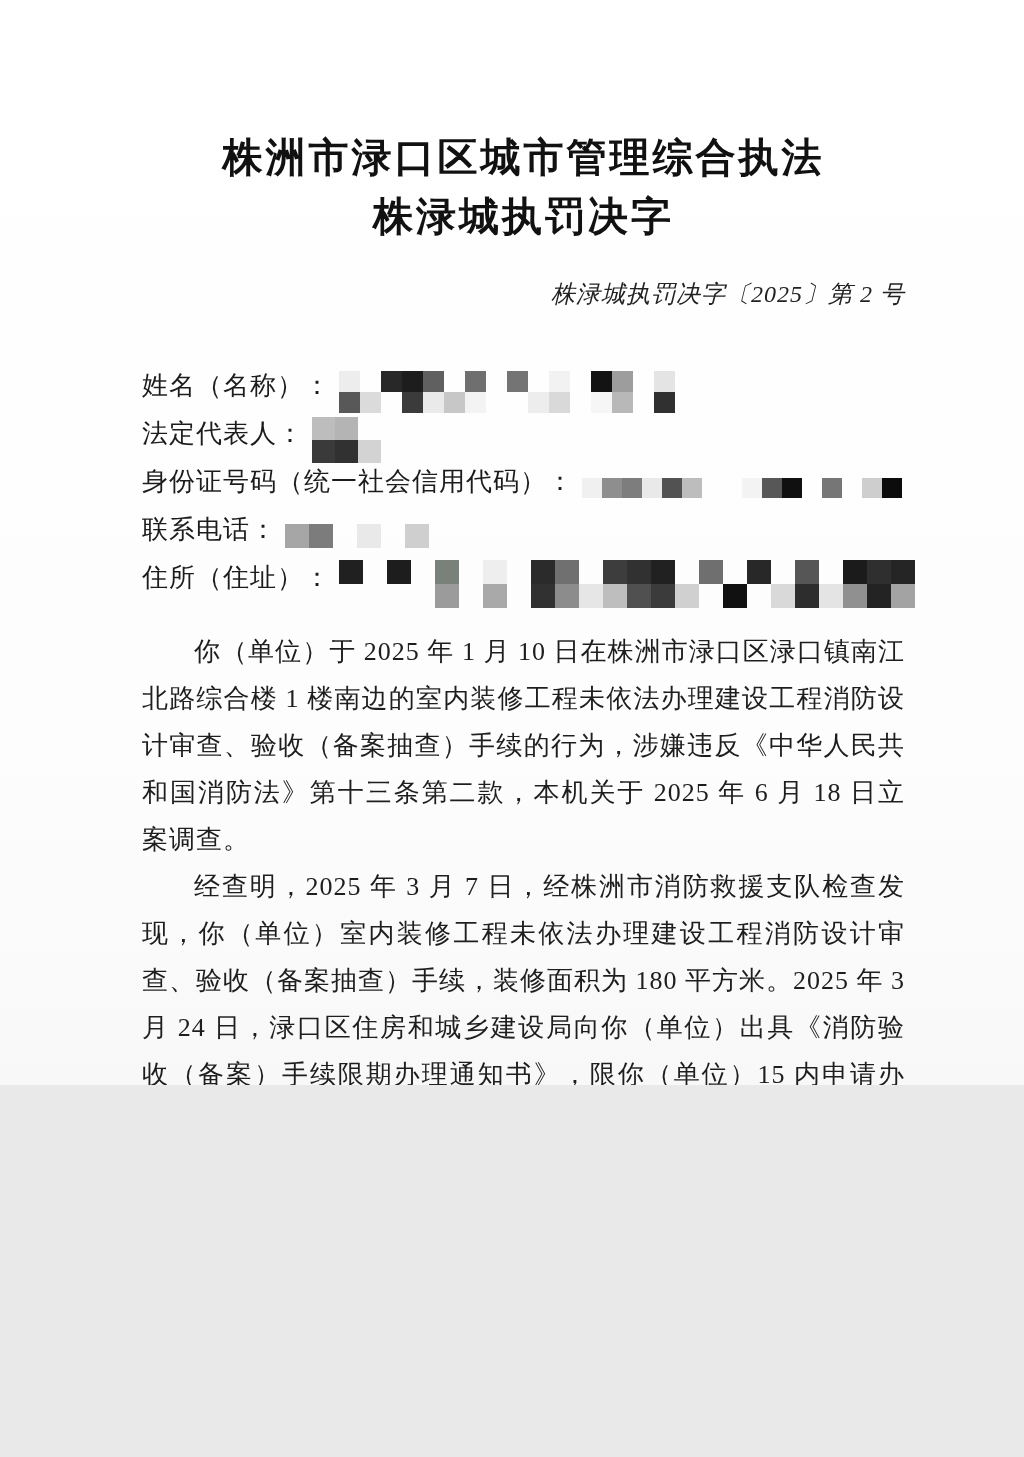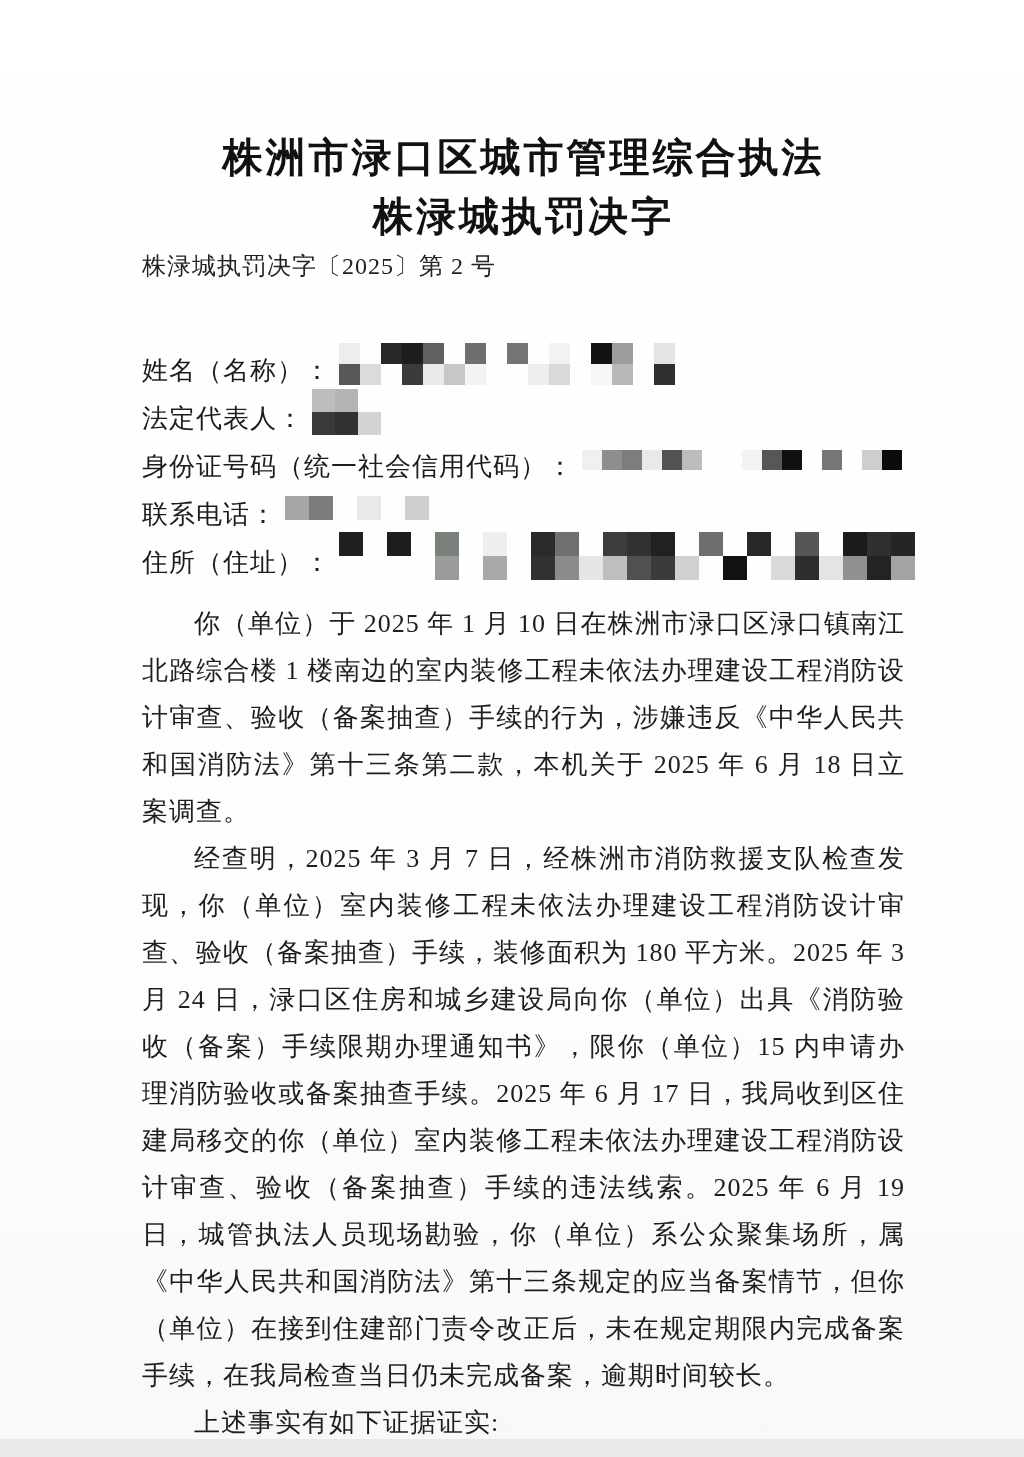--- a/index.html
+++ b/index.html
@@ -3,50 +3,51 @@
 <meta charset="utf-8">
 <style>
   html, body {
     margin: 0;
     padding: 0;
     background: #e9e9e9;
   }
   .page {
     position: relative;
     width: 1024px;
-    height: 1439px;
+    height: 1085px;
     margin: 0 auto;
     background: linear-gradient(180deg, #ffffff 0%, #fdfdfd 70%, #f8f8f8 100%);
     color: #1c1c1c;
     font-family: "Liberation Serif", "DejaVu Serif", serif;
     overflow: hidden;
     box-sizing: border-box;
     padding: 128px 119px 8px 142px;
   }
   .title-block {
     text-align: center;
     font-weight: 700;
     font-size: 40px;
     line-height: 59px;
     letter-spacing: 3px;
     color: #111;
   }
   .doc-number {
-    margin-top: 4px;
-    text-align: left;
+    margin-top: 32px;
+    text-align: right;
     font-size: 24px;
     letter-spacing: 1px;
     color: #222;
+    font-style: italic;
   }
   .fields {
     margin-top: 58px;
   }
   .field-row {
     display: flex;
-    align-items: flex-end;
+    align-items: flex-start;
     height: 48px;
     font-size: 26px;
     letter-spacing: 1px;
     white-space: nowrap;
   }
   .field-label { flex: 0 0 auto; }
   .redaction {
     display: inline-grid;
     margin-left: 8px;
     align-self: center;

